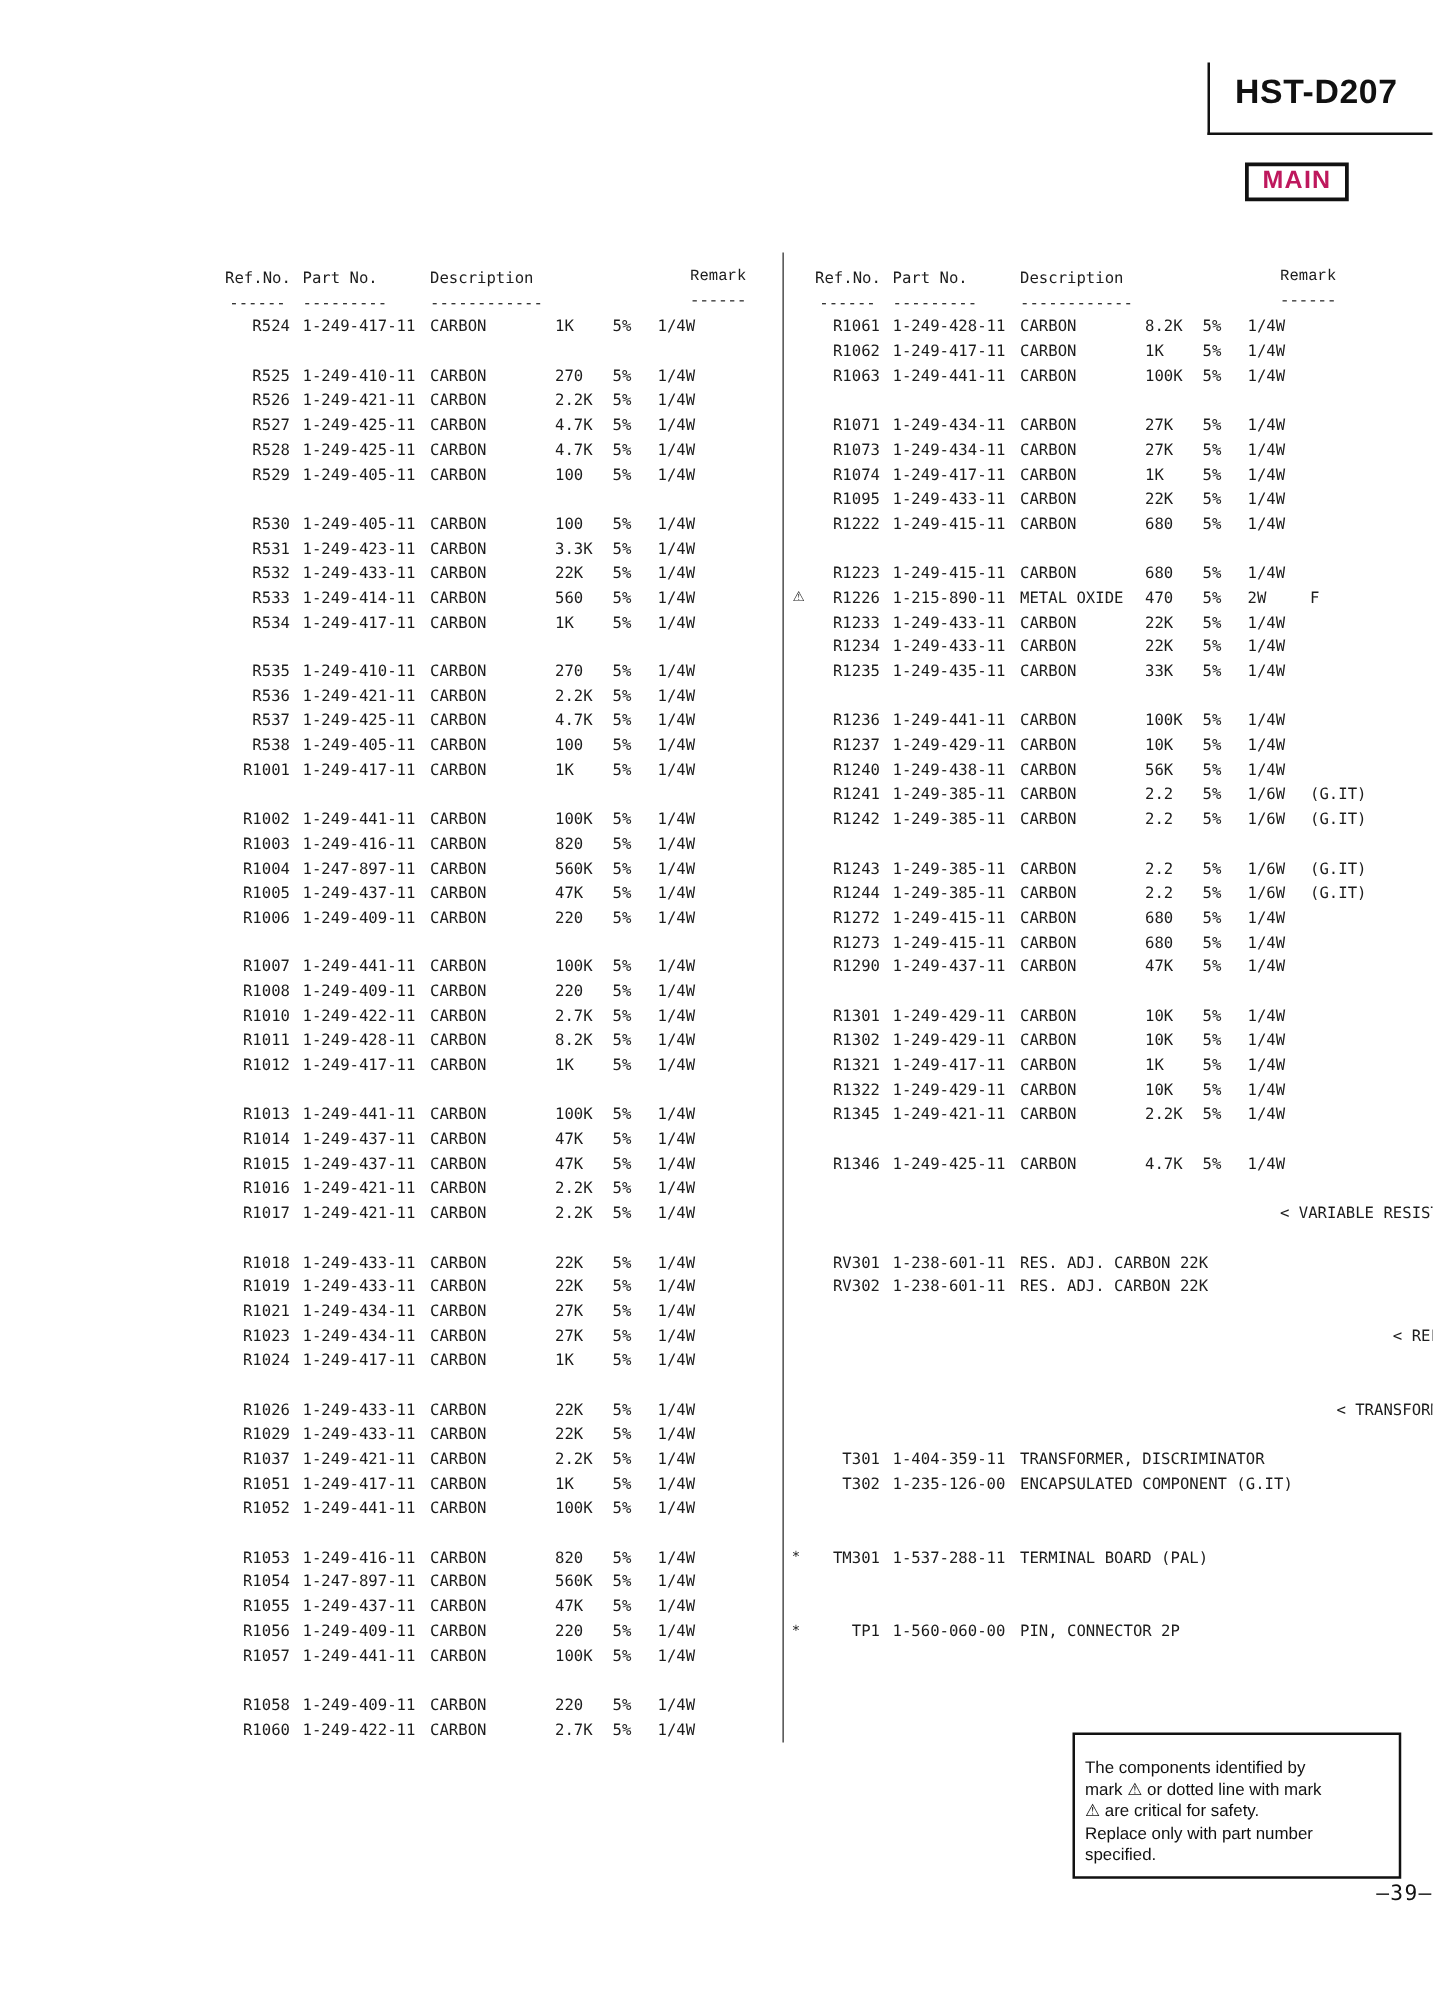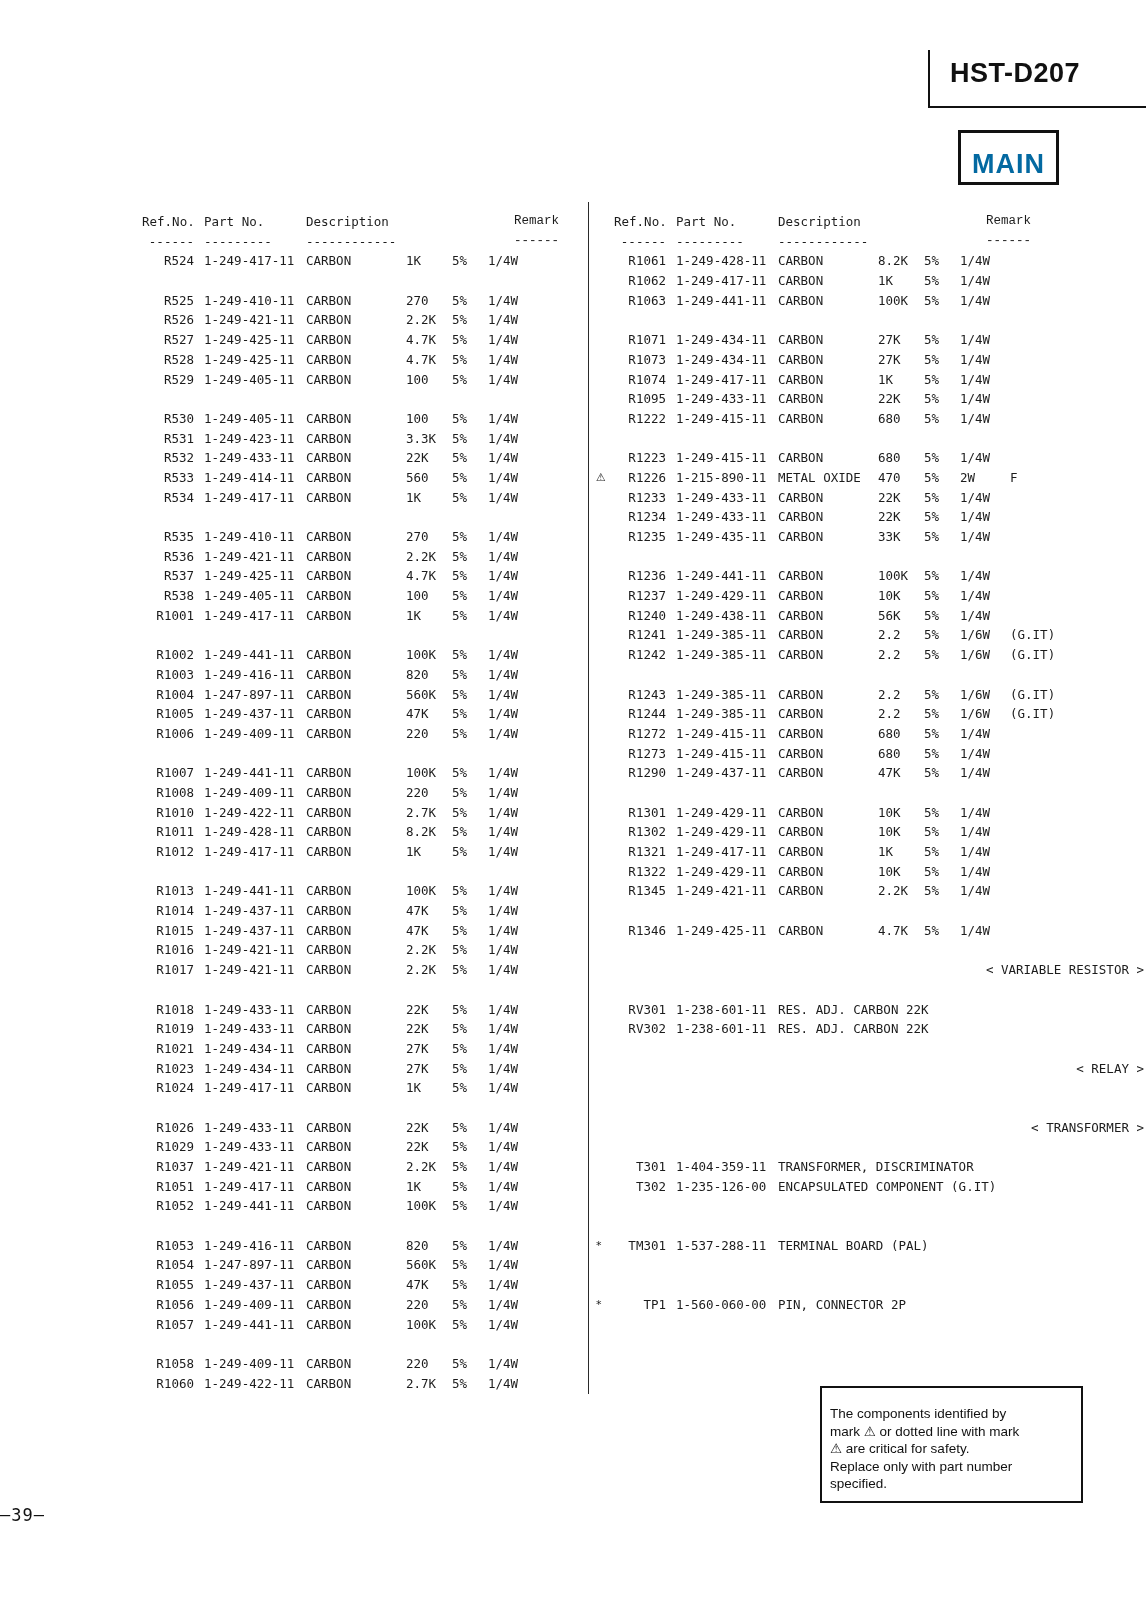--- a/index.html
+++ b/index.html
@@ -1,69 +1,69 @@
 <!DOCTYPE html>
 <html><head>
 <meta charset="utf-8">
 <style>
   html,body{margin:0;padding:0;}
   body{
     width:1146px;height:1600px;position:relative;background:#ffffff;
     font-family:"DejaVu Sans Mono",monospace;color:#1c1c1c;
     -webkit-font-smoothing:antialiased;
   }
-  .page{position:absolute;inset:0;}
+  .page{position:absolute;inset:0;margin-left:38px;}
 
   
   .model-box{
     position:absolute;left:928px;top:50px;width:216px;height:56px;
     border-left:2px solid #111;border-bottom:2px solid #111;
   }
   .model-text{
     position:absolute;left:20px;top:8px;
     font-family:"Liberation Sans",sans-serif;font-weight:bold;
     font-size:27px;letter-spacing:.5px;color:#111;
   }
   .main-box{
     position:absolute;left:958px;top:130px;
-    border:3px solid #111;padding:16px 11px 2px 11px;
+    border:3px solid #111;padding:0 11px 2px 11px;
     font-family:"Liberation Sans",sans-serif;font-weight:bold;
-    font-size:27px;letter-spacing:1px;color:#0369a1;
+    font-size:20px;letter-spacing:1px;color:#be185d;
   }
 
   
   .divider{position:absolute;left:588px;top:202px;width:1px;height:1192px;background:#2a2a2a;}
 
   
   .ptable{position:absolute;top:212px;font-size:12.5px;}
   .ptable.left{left:124px;width:462px;}
   .ptable.right{left:596px;width:548px;}
   .line{
     display:grid;
     grid-template-columns:18px 52px 10px 102px 100px 46px 36px 50px 1fr;
     height:19.7px;line-height:19.7px;white-space:pre;
   }
   .c{display:block;overflow:visible;}
   .c.ref{text-align:right;}
-  .c.ref.left{text-align:right;}
+  .c.ref.left{text-align:center;}
   .c.mark{font-family:"DejaVu Sans",sans-serif;font-size:11px;text-align:left;}
   .c.remark-h{grid-column:8 / 10;padding-left:26px;font-family:Liberation Mono, monospace;}
   .c.section{grid-column:1 / 10;padding-left:178px;text-align:right;}
   .c.wide-desc{grid-column:5 / 10;}
 
   
   .safety{
     position:absolute;left:820px;top:1386px;width:243px;
     border:2px solid #111;padding:17px 8px 8px 8px;
     font-family:"Liberation Sans",sans-serif;font-size:13.5px;line-height:17.5px;color:#111;
   }
 
   
   .pagenum{
-    position:absolute;left:0;right:0;top:1505px;text-align:left;
+    position:absolute;left:0;right:0;top:1505px;text-align:right;
     font-size:17px;letter-spacing:1px;color:#111;
   }
 </style>
 </head>
 <body>
 
 <div class="page">
 
   <div class="model-box">
     <div class="model-text">HST-D207</div>

